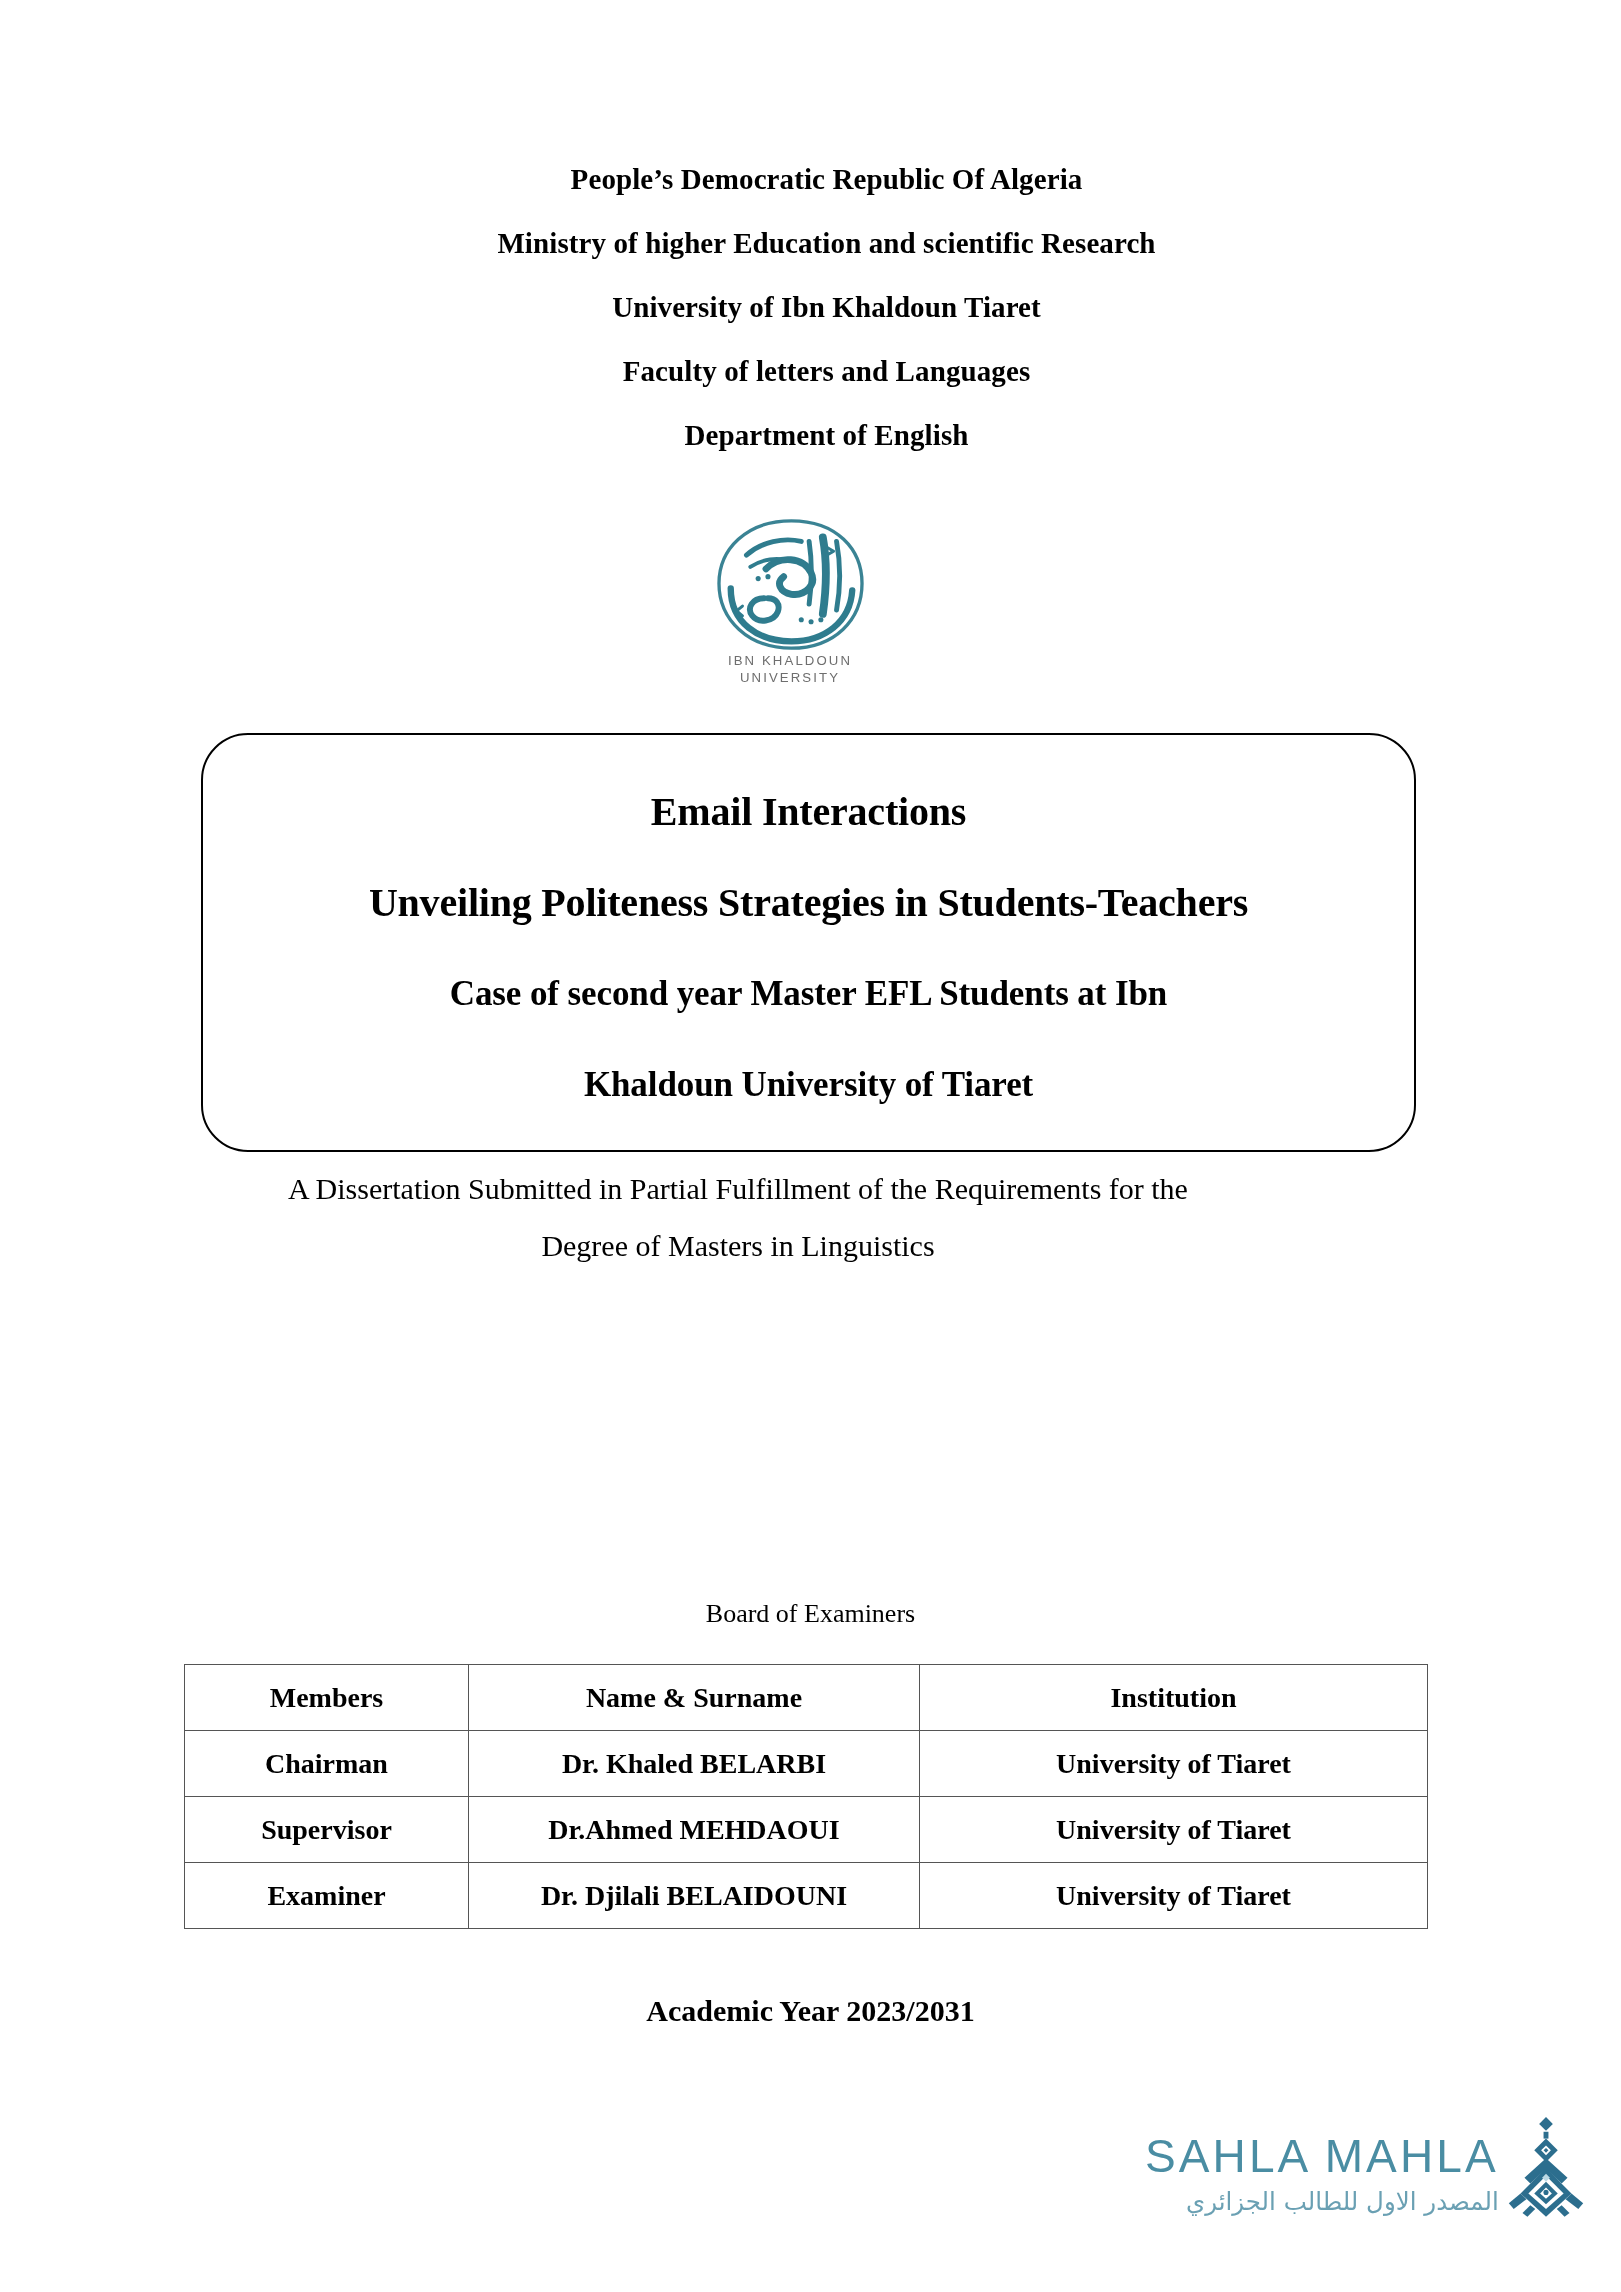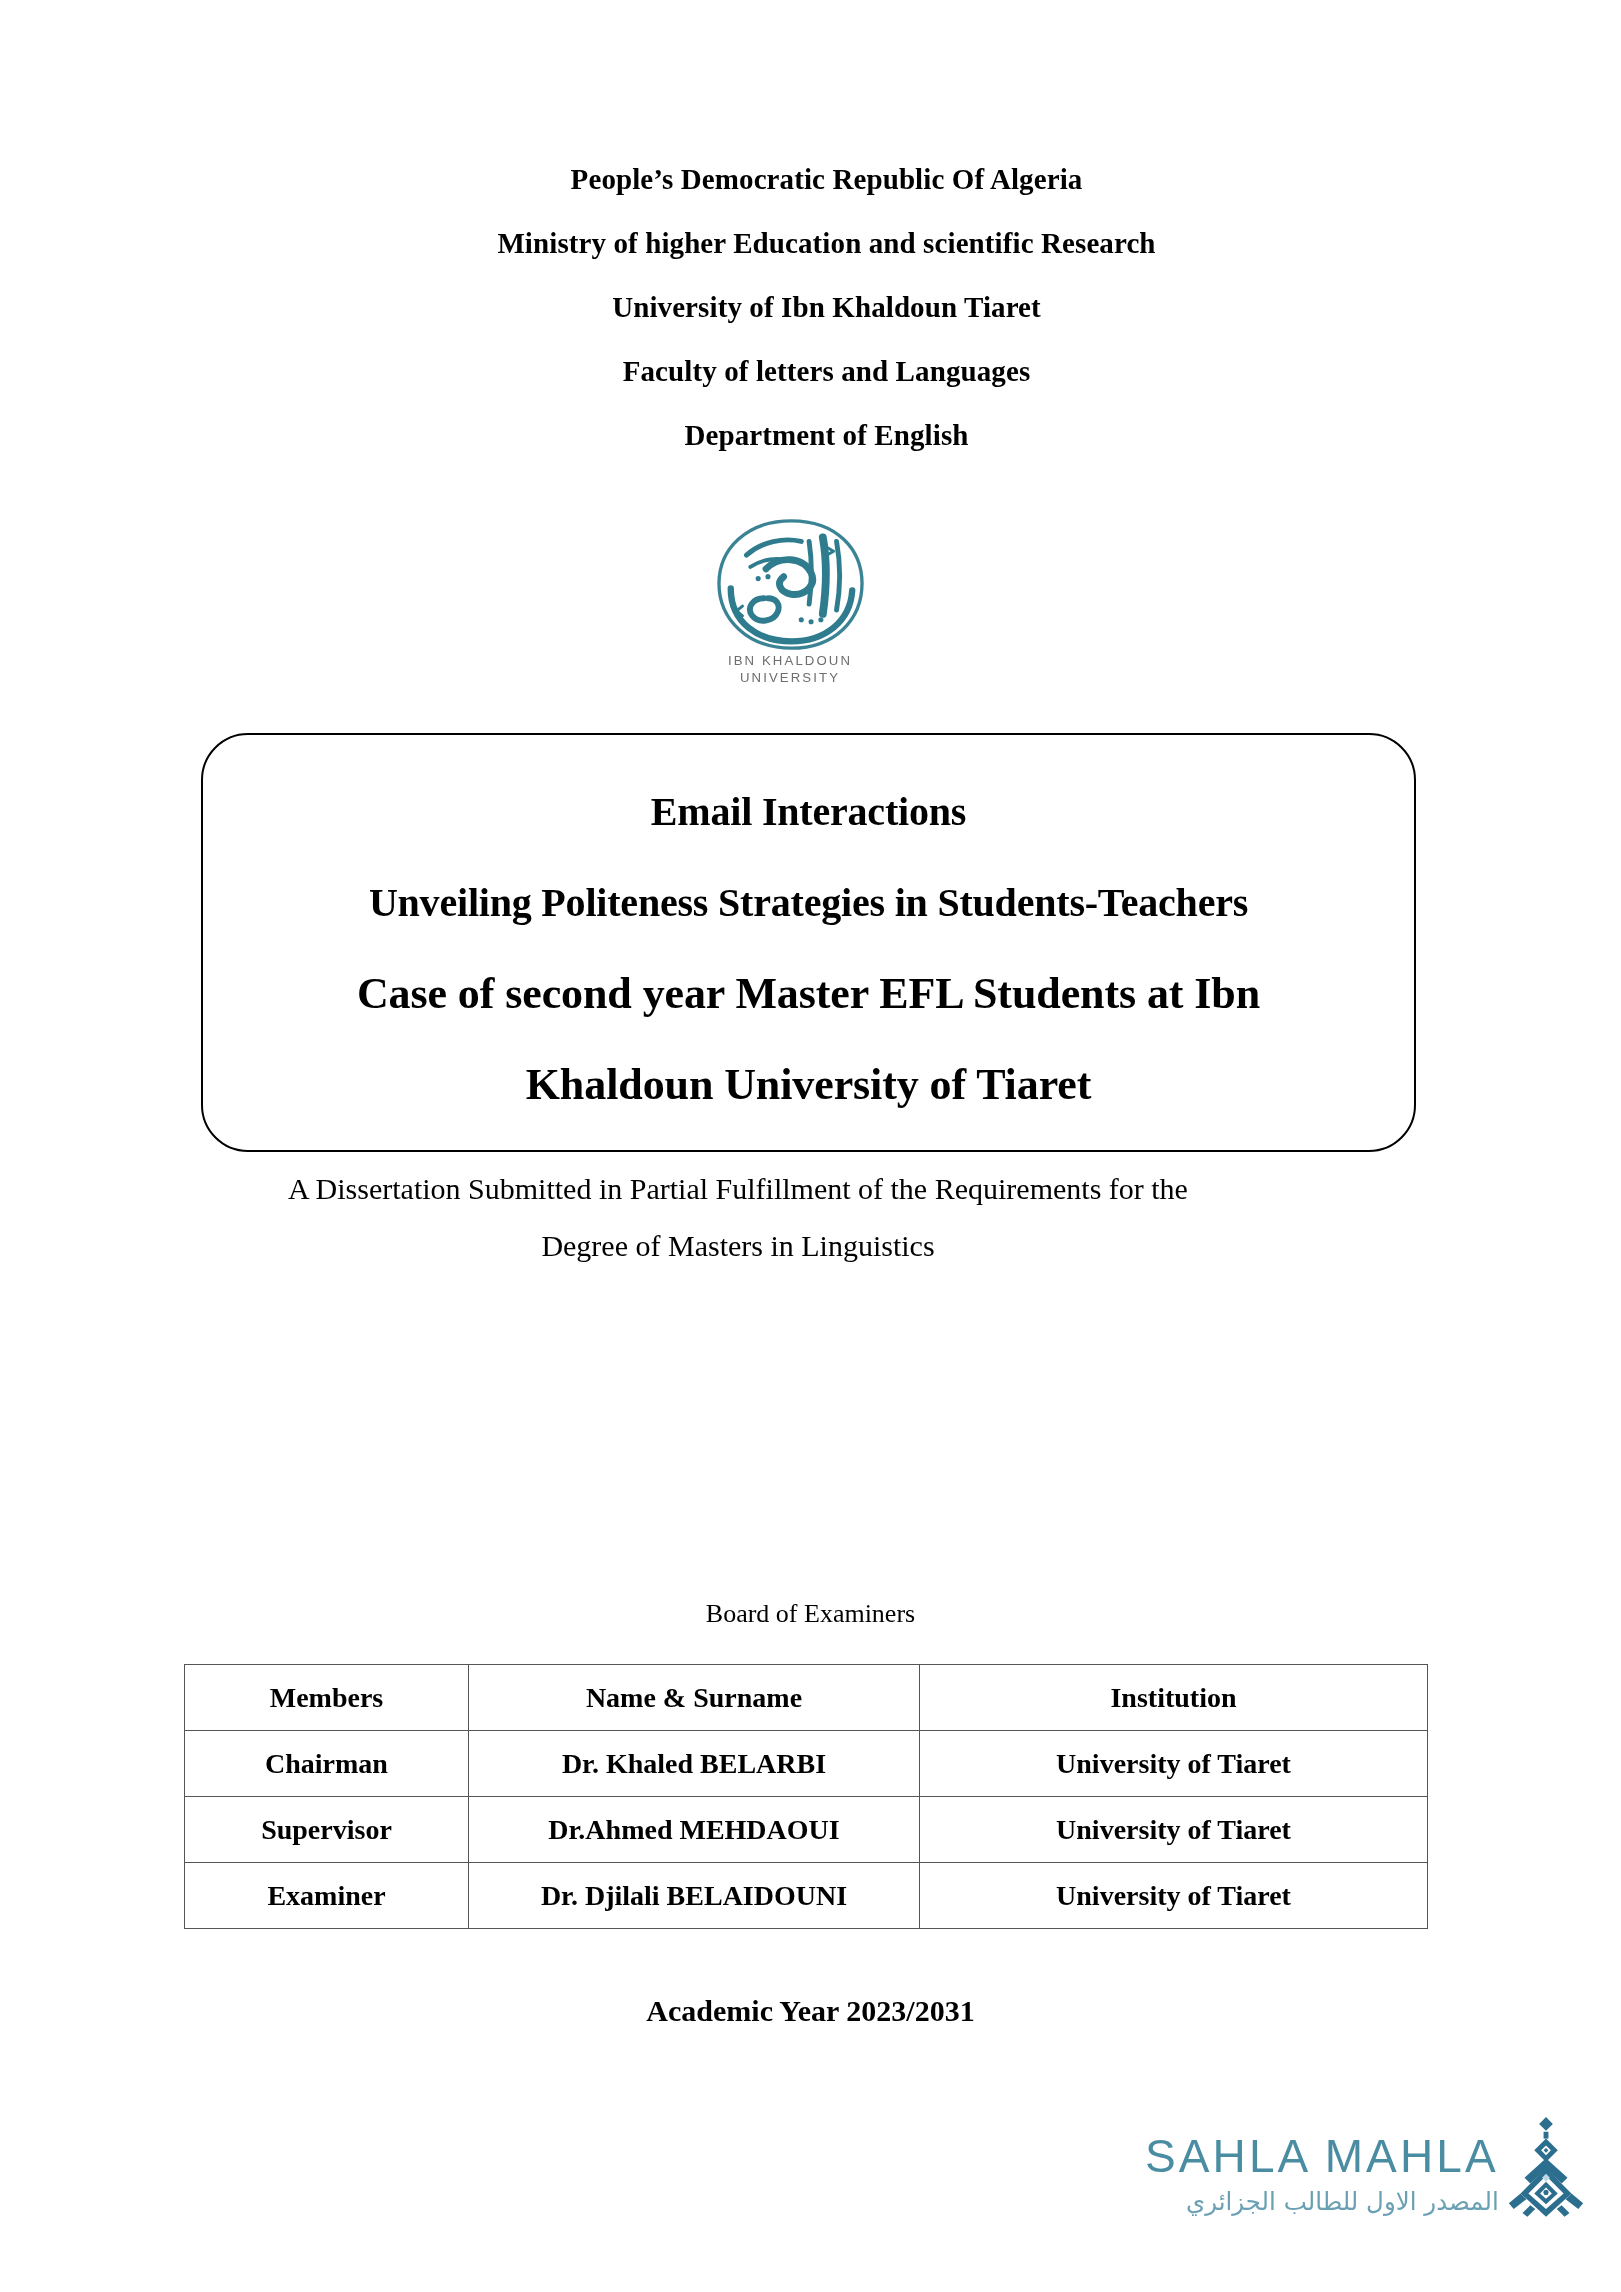--- a/index.html
+++ b/index.html
@@ -76,21 +76,21 @@
     text-align: center;
     padding-top: 31px;
   }
   .title-main {
     font-size: 40px;
     font-weight: bold;
     line-height: 91px;
     letter-spacing: -0.2px;
   }
   .title-sub {
-    font-size: 44px;
+    font-size: 35px;
     font-weight: bold;
     line-height: 91px;
     letter-spacing: -0.1px;
   }
 
   
   .degree-stmt {
     position: absolute;
     top: 1160px;
     left: 0;

